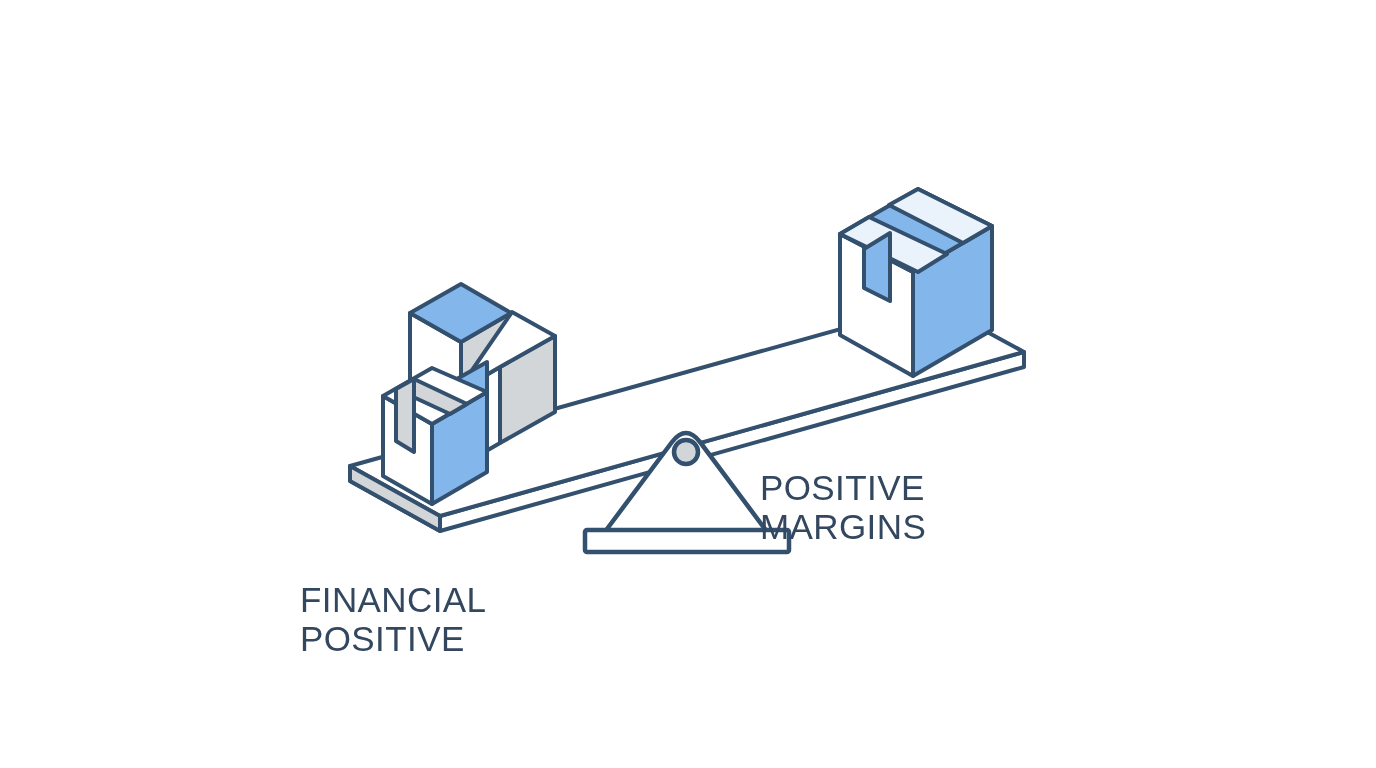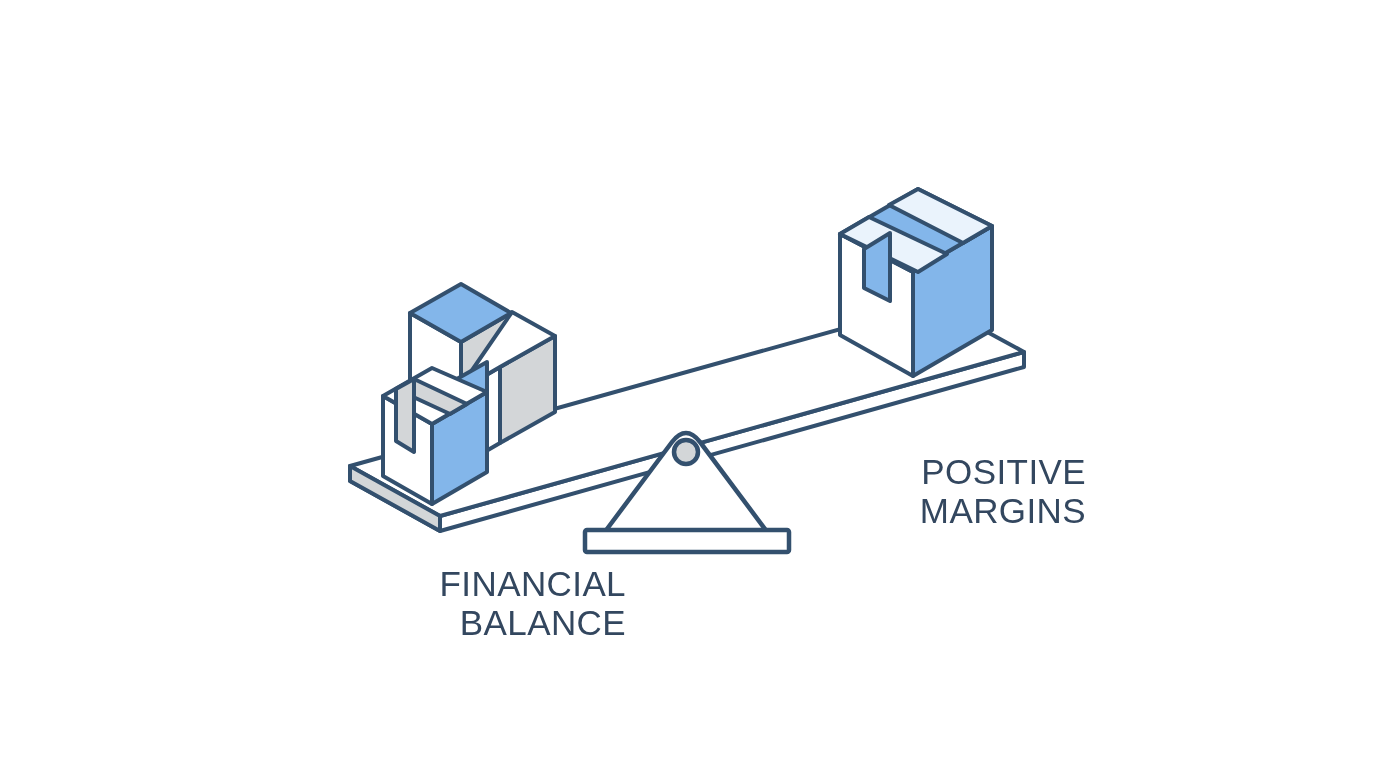--- a/index.html
+++ b/index.html
@@ -29,23 +29,24 @@
     display: block;
   }
   .label {
     position: absolute;
     color: #33475f;
     font-family: "Liberation Sans", sans-serif;
     font-size: 35px;
     line-height: 1.12;
     letter-spacing: 0.4px;
     font-weight: 400;
-    text-align: right;
+    text-align: left;
     white-space: pre-line;
     user-select: none;
+    margin-top: 16px;
   }
   #label-left {
     left: 300px;
     top: 564px;
     width: 326px;
   }
   #label-right {
     left: 760px;
     top: 452px;
     width: 326px;
@@ -141,18 +142,18 @@
       <path class="stw fW" d="M 604,533 L 672,442 Q 686,424 700,442 L 768,533 Z"></path>
 
       <circle class="stw fG" cx="686" cy="452" r="12"></circle>
 
       <rect class="stw fW" x="585" y="530" width="204" height="22" rx="2"></rect>
     </g>
 
   </svg>
 
   <div class="label" id="label-left">FINANCIAL
-BALANCE</div>
+POSITIVE</div>
 
   <div class="label" id="label-right">POSITIVE
 MARGINS</div>
 
 </div>
 
 </body></html>

